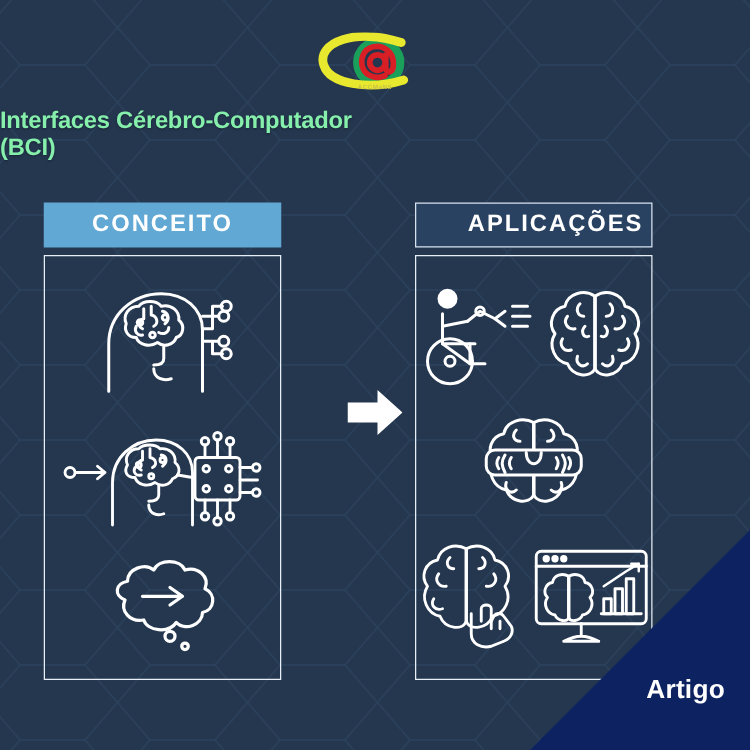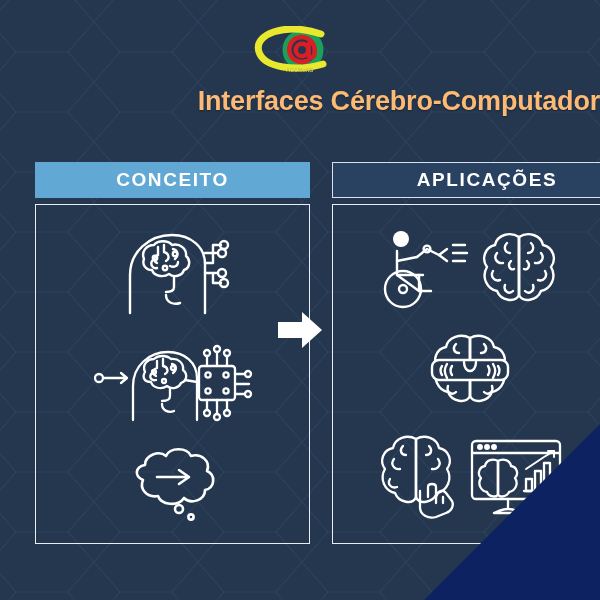--- a/index.html
+++ b/index.html
@@ -27,33 +27,33 @@
     flex-direction:column;
   }
   .logo-mark{display:block;}
   .logo-sub{
     font-size:5px;letter-spacing:.4px;color:#c9c24a;
     font-weight:700;margin-top:-5px;
   }
   
   .title{
     position:absolute;top:86px;left:0;right:0;
-    text-align:right;
-    color:#fdba74;
-    font-size:27px;
+    text-align:left;
+    color:#86efac;
+    font-size:19px;
     font-weight:700;
     line-height:1.18;
     letter-spacing:-.2px;
     text-shadow:0 1px 2px rgba(0,0,0,.35);
   }
   
   .col{
     position:absolute;
     top:162px;
-    width:275px;
+    width:190px;
   }
   .col-left{left:35px;}
   .col-right{left:332px;}
   .col-head{
     height:36px;
     display:flex;align-items:center;justify-content:center;
     color:#ffffff;
     font-size:19px;
     font-weight:700;
     letter-spacing:1.6px;
@@ -123,20 +123,21 @@
         <circle cx="57" cy="24" r="6.2"></circle>
         <path d="M63.6 18 L63.6 28.5 C63.6 32.6 69 32.8 69.6 27 C70.8 15.8 62 9.5 53.6 11.4
                  C45.4 13.2 42.4 22.4 45.6 29.2 C48.4 35.2 56.6 37.4 63 34.6"></path>
       </g>
     </svg>
     <div class="logo-sub">ACCMaNS</div>
   </div>
 
   <div class="title">
     <div>Interfaces Cérebro-Computador</div>
+    <div>(BCI)</div>
   </div>
 
   <div class="col col-left">
     <div class="col-head head-concept">CONCEITO</div>
 
     <div class="panel">
 
       <div class="icon-row">
         <svg width="130" height="92" viewBox="0 0 130 92">
           <g fill="none" stroke="#ffffff" stroke-width="2.4" stroke-linecap="round" stroke-linejoin="round">
@@ -338,14 +339,15 @@
           </g>
         </svg>
       </div>
 
     </div>
   </div>
 
   <svg class="badge" viewBox="0 0 176 176">
     <path d="M176 0 L176 176 L0 176 Z" fill="#0D2260"></path>
   </svg>
+  <div class="badge-label">Artigo</div>
 
 </div>
 
 </body></html>

